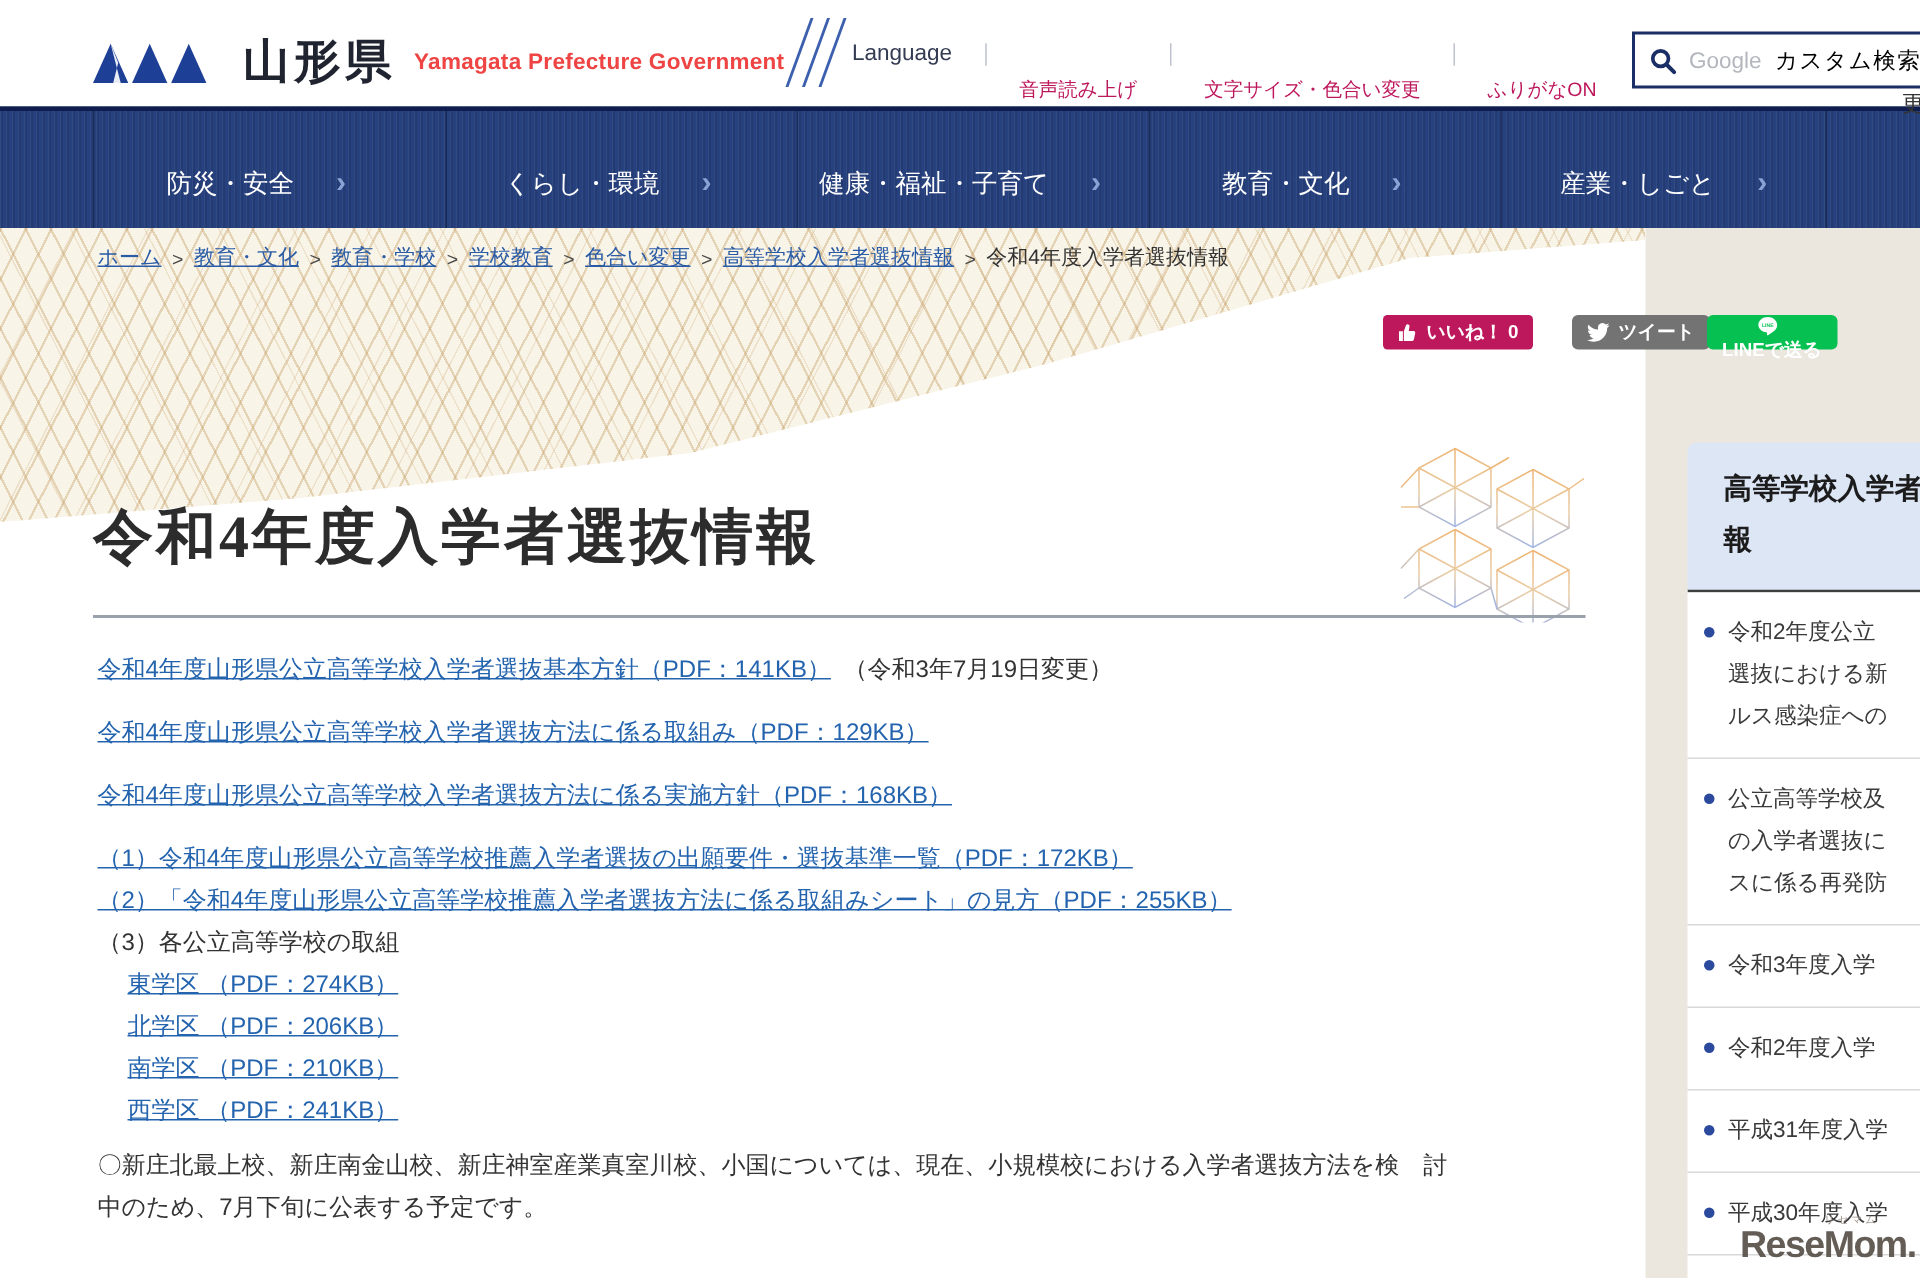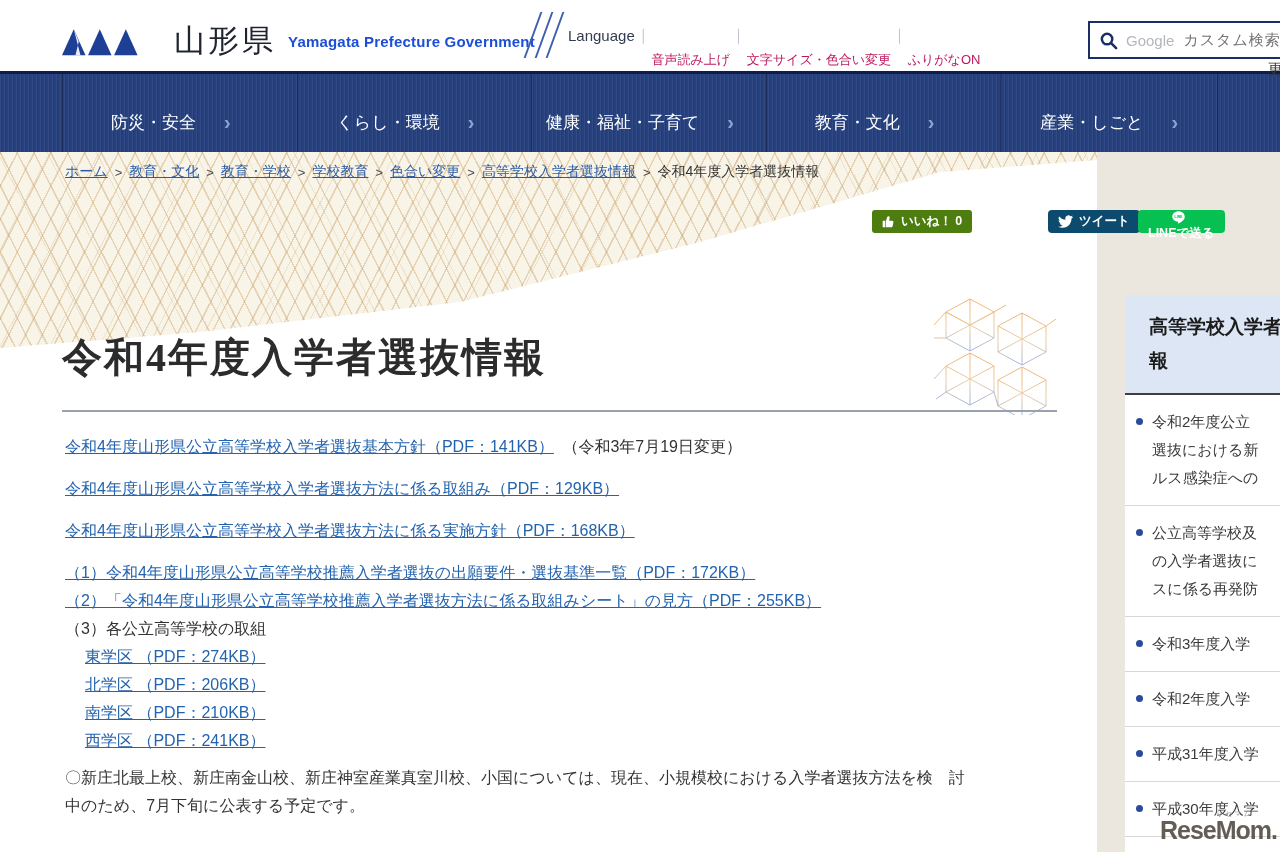--- a/index.html
+++ b/index.html
@@ -4,31 +4,31 @@
 <style>
   * { margin:0; padding:0; box-sizing:border-box; }
   html,body { width:1280px; height:852px; overflow:hidden; }
   body { font-family:"Liberation Sans","DejaVu Sans",sans-serif; background:#fff; }
   #page { position:relative; width:1280px; height:852px; overflow:hidden; background:#fff; }
 
   
   .topbar { position:absolute; left:0; top:0; width:1280px; height:71px; background:#fff; }
   .logo-wrap { position:absolute; left:62px; top:20px; display:flex; align-items:center; cursor:pointer; }
   .logo-tri { width:84px; height:32px; display:block; }
-  .pref-name { font-size:31px; font-weight:400; color:#1f2430; letter-spacing:3px; margin-left:28px; }
-  .gov-name { font-size:15px; font-weight:700; color:#1d4ed8; margin-left:12px; letter-spacing:.2px; }
+  .pref-name { font-size:31px; font-weight:700; color:#1f2430; letter-spacing:3px; margin-left:16px; }
+  .gov-name { font-size:15px; font-weight:700; color:#ef4444; margin-left:12px; letter-spacing:.2px; }
   .slashes { position:absolute; left:524px; top:12px; width:42px; height:48px; }
   .slash { position:absolute; top:0; width:2px; height:46px; background:#3c5fae; transform:skewX(-20deg); }
-  .utilrow { position:absolute; left:568px; top:0; height:71px; display:flex; align-items:center; gap:1px; }
+  .utilrow { position:absolute; left:568px; top:0; height:71px; display:flex; align-items:center; gap:15px; }
   .util-link { font-size:13px; color:#be185d; cursor:pointer; white-space:nowrap;margin-top:48px; }
   .lang-link { font-size:15px; color:#333c52; cursor:pointer; }
   .util-sep { color:#b9bec9; font-size:15px; }
   .searchbox { position:absolute; left:1088px; top:21px; width:210px; height:38px; border:2px solid #1b2f66; background:#fff; display:flex; align-items:center; padding-left:9px; cursor:text; }
   .search-brand { color:#b3b7bd; font-size:15px; margin-left:8px; }
-  .search-ph { color:#737373; font-size:15px; margin-left:9px; letter-spacing:1px; }
+  .search-ph { color:#000000; font-size:15px; margin-left:9px; letter-spacing:1px; }
 
   
   .nav { position:absolute; left:0; top:71px; width:1280px; height:99px;
     background-color:#26417d;
     background-image:repeating-linear-gradient(90deg, rgba(255,255,255,0.05) 0 1px, rgba(0,0,0,0.09) 1px 2px, transparent 2px 4px);
     border-top:3px solid #0e1d4e; display:flex; padding:0 62px;gap:18px; }
   .tab { position:relative; flex:1; display:flex; align-items:center; justify-content:center; color:#fff; font-size:17px; cursor:pointer; border-left:1px solid rgba(0,0,0,0.28); }
   .tab:last-child { border-right:1px solid rgba(0,0,0,0.28); }
   .tab .chev { color:#8aa3d6; font-size:20px; margin-left:28px; font-weight:700; }
   .tab.active::after { content:""; position:absolute; left:10%; bottom:3px; width:80%; height:5px; background:#cfcac3; }
@@ -50,22 +50,22 @@
   
   .breadcrumb { position:absolute; left:65px; top:11px; display:flex; align-items:center; font-size:14px; z-index:3; white-space:nowrap; }
   .bc-link { color:#2a5ba5; text-decoration:underline; cursor:pointer; }
   .bc-sep { color:#4a4a4a; margin:0 7px; font-size:13px; }
   .bc-current { color:#333; }
 
   
   .social { position:absolute; left:0; top:58px; width:1097px; height:26px; z-index:3; }
   .sbtn { position:absolute; top:0; height:23px; display:flex; align-items:center; color:#fff; font-size:12.5px; font-weight:700; padding:0 10px; border-radius:3px; cursor:pointer; white-space:nowrap; }
   .sbtn .ic { margin-right:6px; display:flex; align-items:center; }
-  .fb { left:872px; background:#4d7c0f; }
-  .tw { left:1048px; background:#0c4a6e; border-radius:4px; }
+  .fb { left:922px; background:#be185d; }
+  .tw { left:1048px; background:#737373; border-radius:4px; }
   .ln { left:1138px; background:#06c152; border-radius:4px;flex-direction:column; }
   .date-frag { position:absolute; left:1268px; top:60px; font-size:15px; color:#333; z-index:3; width:20px; overflow:hidden; white-space:nowrap; }
 
   
   .deco { position:absolute; left:930px; top:143px; width:130px; height:120px; z-index:1; opacity:.85; }
 
   
   .page-title { position:absolute; left:62px; top:178px; font-family:"Liberation Serif","DejaVu Serif",serif; font-size:40px; font-weight:600; color:#2c2c2c; letter-spacing:2px; z-index:2; }
   .title-rule { position:absolute; left:62px; top:258px; width:995px; border-top:2px solid #99a1ad; z-index:2; }
 

